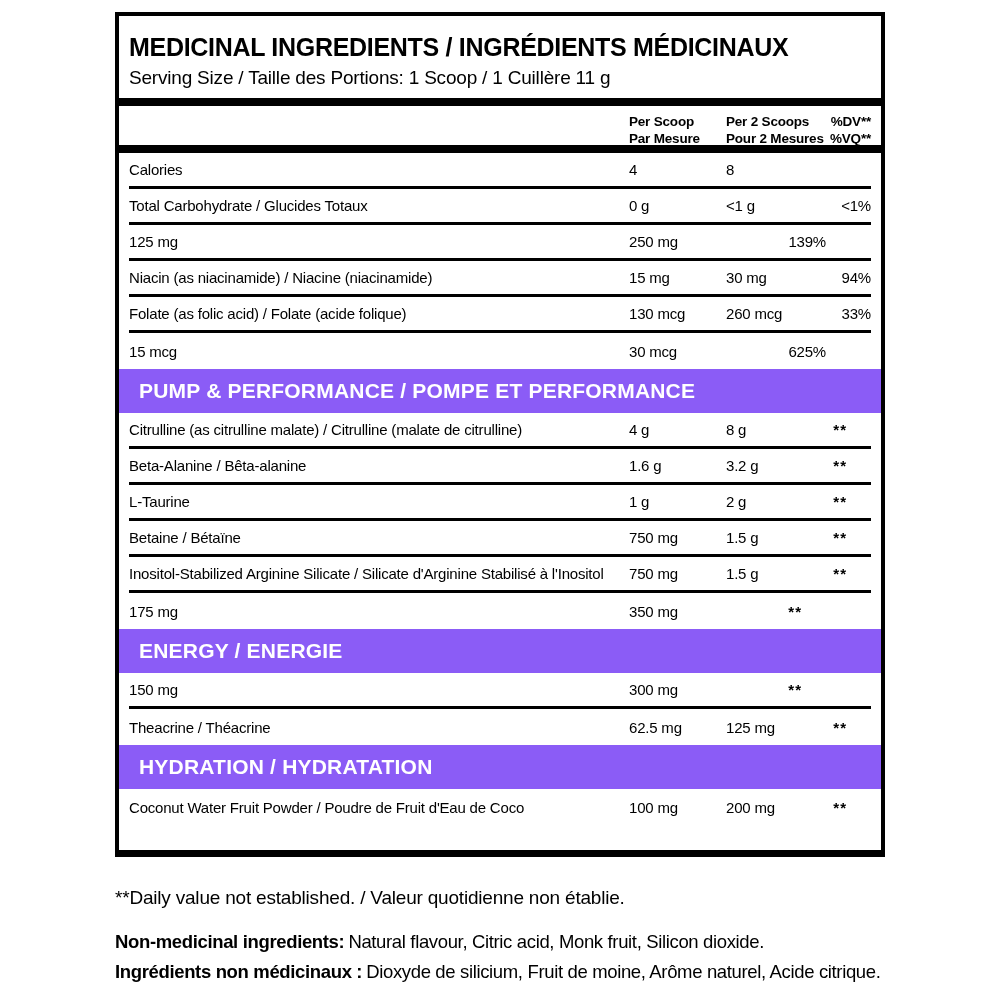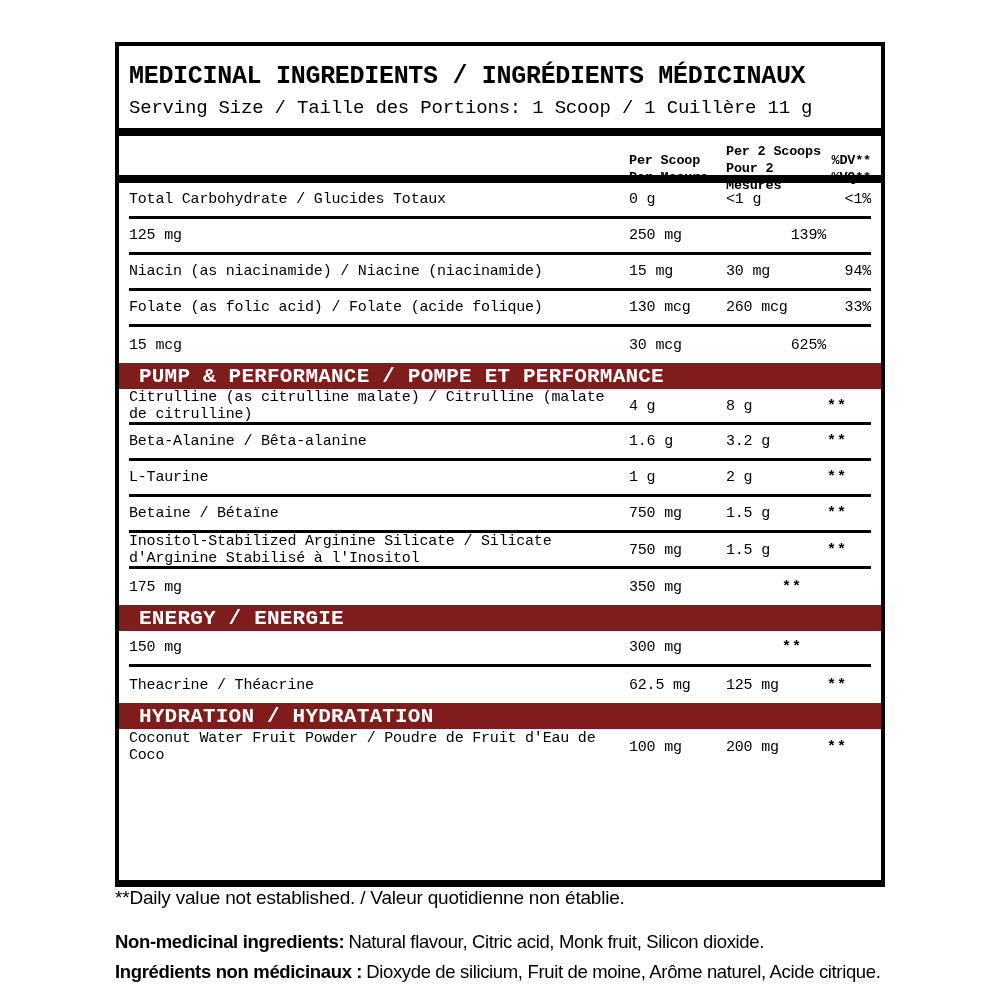--- a/index.html
+++ b/index.html
@@ -3,40 +3,40 @@
 <meta charset="utf-8">
 <style>
   html,body { margin:0; padding:0; }
   body {
     width:1000px; height:1000px; position:relative;
     background:#ffffff; color:#000;
     font-family:"Liberation Sans","DejaVu Sans",sans-serif;
     -webkit-font-smoothing:antialiased;
   }
   .panel {
-    position:absolute; left:115px; top:42px; width:770px; height:845px;
+    position:absolute; left:115px; top:12px; width:770px; height:845px;
     box-sizing:border-box;
     border:4px solid #000; border-bottom-width:7px;
-    padding:0 10px; overflow:hidden;font-family:Liberation Mono, monospace;
+    padding:0 10px; overflow:hidden;
   }
   .title {
     margin:16px 0 2px; font-weight:bold; font-size:25px; line-height:30px;
     letter-spacing:-0.3px;
   }
   .sub { font-size:19px; line-height:28px; letter-spacing:-0.2px; }
   .gap6 { height:6px; }
   .bar-thick { height:8px; background:#000; margin:0 -10px; }
   .grid4 { display:grid; grid-template-columns:1fr 97px 100px 45px; align-items:center; }
   .col-headers {
     height:39px; font-weight:bold; font-size:13.5px; line-height:17px;
     letter-spacing:-0.2px; padding-top:7px; box-sizing:border-box;
   }
   .col-headers .c3 { text-align:right; }
   .section-bar {
-    height:26px; margin:0 -10px; background:#7f1d1d; color:#fff;
+    height:44px; margin:0 -10px; background:#8b5cf6; color:#fff;
     display:flex; align-items:center; padding-left:20px;
     font-weight:bold; font-size:21px; letter-spacing:0.2px;
   }
   .row {
     height:36px; box-sizing:border-box; border-bottom:3px solid #000;
     font-size:15px; letter-spacing:-0.2px;
   }
   .rows .row:last-child { border-bottom:none; }
   .row .dv { text-align:right; }
   .row .dv.star { padding-right:24px; letter-spacing:1px; font-weight:bold; }
@@ -68,20 +68,26 @@
     <div class="c3">
       <div>%DV**</div>
       <div>%VQ**</div>
     </div>
   </div>
 
   <div class="bar-thick"></div>
 
   <div id="table-body">
       <div class="rows">
+        <div class="grid4 row">
+          <div>Calories</div>
+          <div>4</div>
+          <div>8</div>
+          <div class="dv"></div>
+        </div>
         <div class="grid4 row">
           <div>Total Carbohydrate / Glucides Totaux</div>
           <div>0 g</div>
           <div>&lt;1 g</div>
           <div class="dv">&lt;1%</div>
         </div>
         <div class="grid4 row">
           <div>125 mg</div>
           <div>250 mg</div>
           <div class="dv">139%</div>

